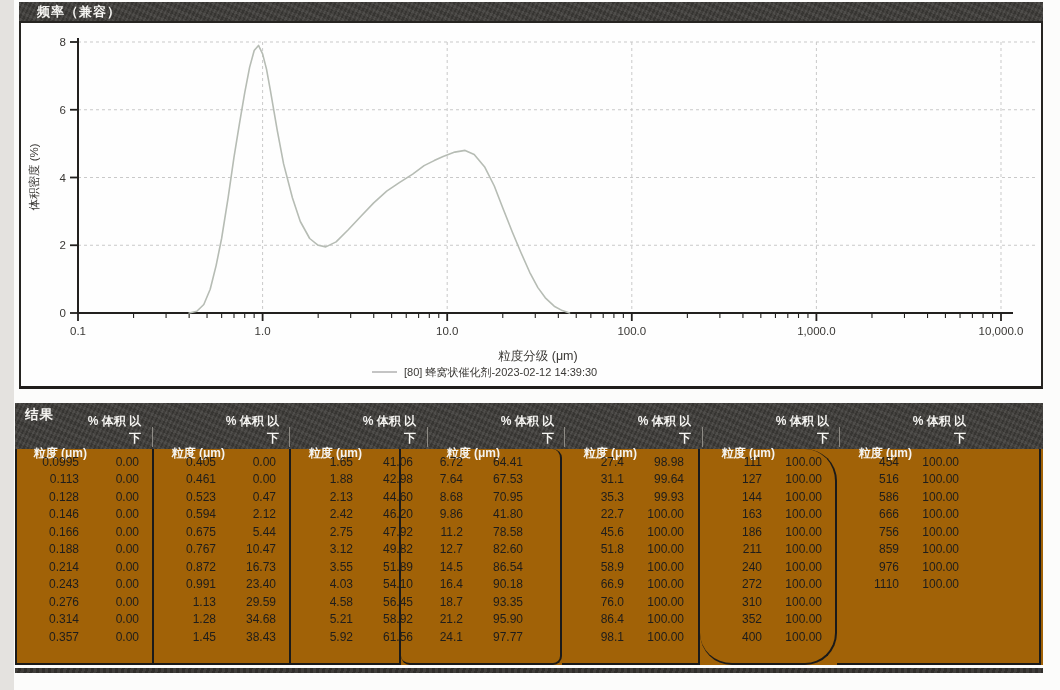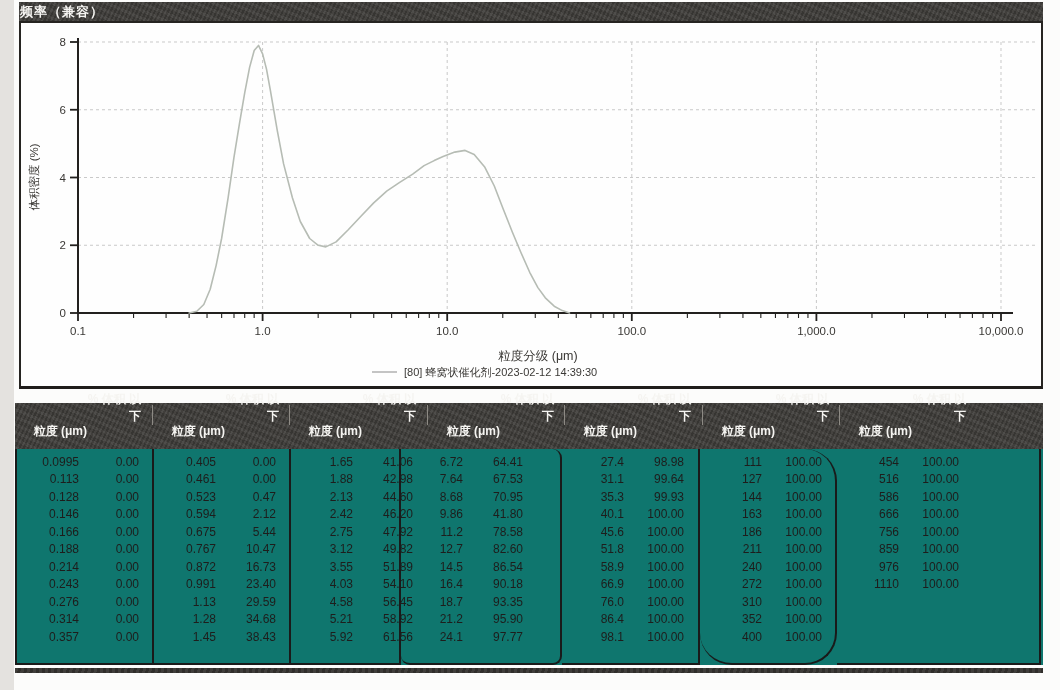--- a/index.html
+++ b/index.html
@@ -4,42 +4,42 @@
 <style>
   html,body{margin:0;padding:0;background:#fdfdfc;}
   .page{position:relative;width:1060px;height:690px;background:#fcfcfb;overflow:hidden;
         font-family:"Liberation Sans","DejaVu Sans",sans-serif;}
   .scan-margin{position:absolute;left:0;top:0;width:14px;height:690px;background:#e4e2df;}
   .panel-bar{
     position:absolute;left:19px;top:2px;width:1024px;height:19px;
     background-color:#3e3c39;
     background-image:repeating-linear-gradient(115deg,rgba(255,255,255,.05) 0 2px,rgba(0,0,0,.08) 2px 4px),
                      repeating-linear-gradient(23deg,rgba(255,255,255,.04) 0 3px,rgba(0,0,0,.05) 3px 7px);
-    color:#f5f4f1;font-size:13px;font-weight:bold;line-height:19px;padding-left:1px;
+    color:#f5f4f1;font-size:13px;font-weight:bold;line-height:19px;padding-left:18px;
     box-sizing:border-box;letter-spacing:1px;}
   .chart-box{
     position:absolute;left:19px;top:21px;width:1024px;height:368px;background:#fefefe;
     border:2px solid #262421;border-bottom:3px solid #1f1d1b;box-sizing:border-box;}
   .chart-box svg{position:absolute;left:0;top:0;}
   .results{position:absolute;left:15px;top:403px;width:1028px;}
   .results-header{
     height:46px;box-sizing:border-box;
     background-color:#3e3c39;
     background-image:repeating-linear-gradient(115deg,rgba(255,255,255,.05) 0 2px,rgba(0,0,0,.08) 2px 4px),
                      repeating-linear-gradient(23deg,rgba(255,255,255,.04) 0 3px,rgba(0,0,0,.05) 3px 7px);
     color:#f5f4f1;}
   .results-title{font-size:13.5px;font-weight:bold;padding:3px 0 0 10px;height:19px;letter-spacing:1px;}
   .colheads{display:flex;height:24px;align-items:center;}
   .colhead-group{box-sizing:border-box;height:20px;display:flex;align-items:center;
     font-size:12px;font-weight:bold;}
   .colhead-group:not(:first-child){border-left:1px solid #8d8a84;}
   .colhead-inner{width:134px;display:flex;}
   .ch-size{width:72px;text-align:right;margin-top:32px;}
   .ch-pct{flex:1;text-align:right;padding-right:8px;}
-  .results-body{display:flex;border-left:2px solid #1a1a1a;box-sizing:border-box;height:216px;background:#0f766e;}
+  .results-body{display:flex;border-left:2px solid #1a1a1a;box-sizing:border-box;height:216px;background:#a16207;}
   .body-cell{box-sizing:border-box;border-right:2px solid #1a1a1a;border-bottom:2px solid #1a1a1a;padding-top:4px;}
   .cell-inner{width:134px;}
   .trow{display:flex;height:17.5px;font-size:12px;color:#1e1d1c;align-items:center;}
   .td-size{width:62px;text-align:right;}
   .td-pct{flex:1;text-align:right;padding-right:12px;}
   .bottom-bar{height:5px;margin-top:3px;background-color:#34322f;
     background-image:repeating-linear-gradient(100deg,rgba(255,255,255,.06) 0 3px,rgba(0,0,0,.08) 3px 6px);}
 </style>
 </head>
 <body>
@@ -129,20 +129,21 @@
         <polyline points="168.1,290.0 175.8,288.3 182.8,281.5 189.2,266.3 195.1,242.6 200.6,215.5 207.1,174.8 213.0,134.2 218.5,100.3 223.7,69.8 228.6,44.4 233.2,27.5 237.5,22.4 241.6,30.9 245.5,46.1 249.2,66.4 256.2,107.1 262.6,140.9 271.4,174.8 279.3,198.5 288.7,215.5 297.2,222.3 304.8,223.9 315.1,218.9 327.0,207.0 339.7,193.5 352.7,179.9 365.7,168.1 378.3,159.6 391.7,151.1 403.1,142.6 413.2,137.6 422.1,133.5 433.8,129.1 444.1,127.4 453.2,131.5 463.9,144.3 473.3,163.0 481.8,185.0 491.2,208.7 499.7,229.0 508.7,249.3 516.9,264.6 524.3,274.8 533.2,283.2 541.3,287.6 548.5,290.0" fill="none" stroke="#b6bcb4" stroke-width="1.6" stroke-linejoin="round" stroke-linecap="round"></polyline>
         <text x="17" y="154" text-anchor="middle" font-size="11.5" fill="#3a3835" transform="rotate(-90 17 154)">体积密度 (%)</text>
         <text x="517" y="337" text-anchor="middle" font-size="12.5" fill="#3a3835">粒度分级 (μm)</text>
         <line x1="351" y1="349" x2="376" y2="349" stroke="#b0b0b0" stroke-width="1.5"></line>
         <text x="383" y="353" text-anchor="start" font-size="11" fill="#3a3835">[80] 蜂窝状催化剂-2023-02-12 14:39:30</text>
       </svg>
   </div>
 
   <div class="results">
     <div class="results-header">
+      <div class="results-title">结果</div>
       <div class="colheads" id="colheads">
           <div class="colhead-group" style="width: 137px;">
             <div class="colhead-inner">
               <span class="ch-size">粒度 (μm)</span>
               <span class="ch-pct">% 体积 以下</span>
             </div>
           </div>
           <div class="colhead-group" style="width: 137px;">
             <div class="colhead-inner">
               <span class="ch-size">粒度 (μm)</span>
@@ -382,21 +383,21 @@
             </div>
             <div class="trow">
               <span class="td-size">31.1</span>
               <span class="td-pct">99.64</span>
             </div>
             <div class="trow">
               <span class="td-size">35.3</span>
               <span class="td-pct">99.93</span>
             </div>
             <div class="trow">
-              <span class="td-size">40.1</span>
+              <span class="td-size">22.7</span>
               <span class="td-pct">100.00</span>
             </div>
             <div class="trow">
               <span class="td-size">45.6</span>
               <span class="td-pct">100.00</span>
             </div>
             <div class="trow">
               <span class="td-size">51.8</span>
               <span class="td-pct">100.00</span>
             </div>

